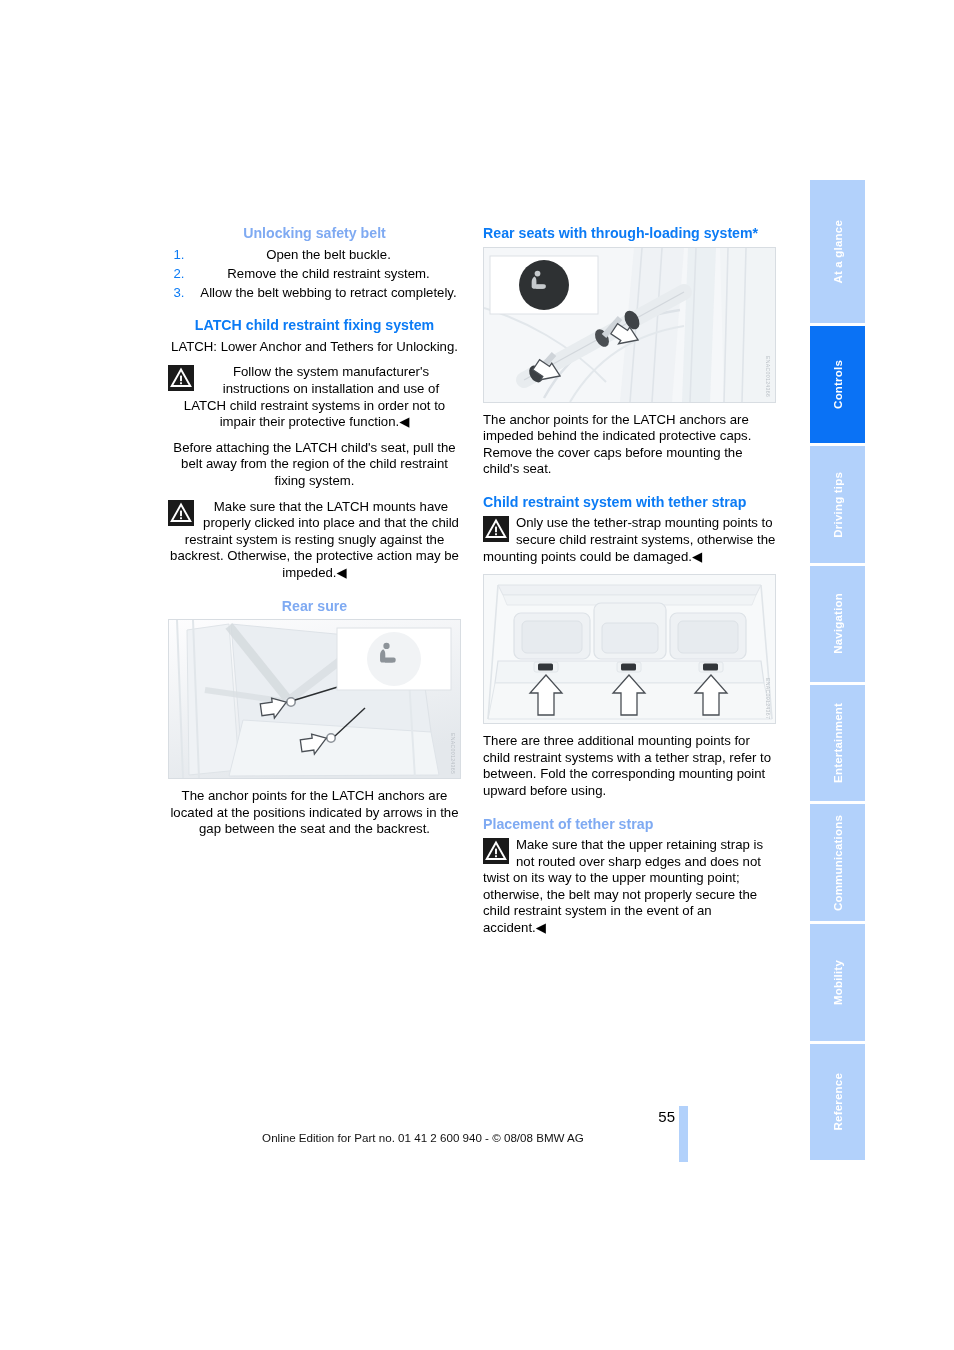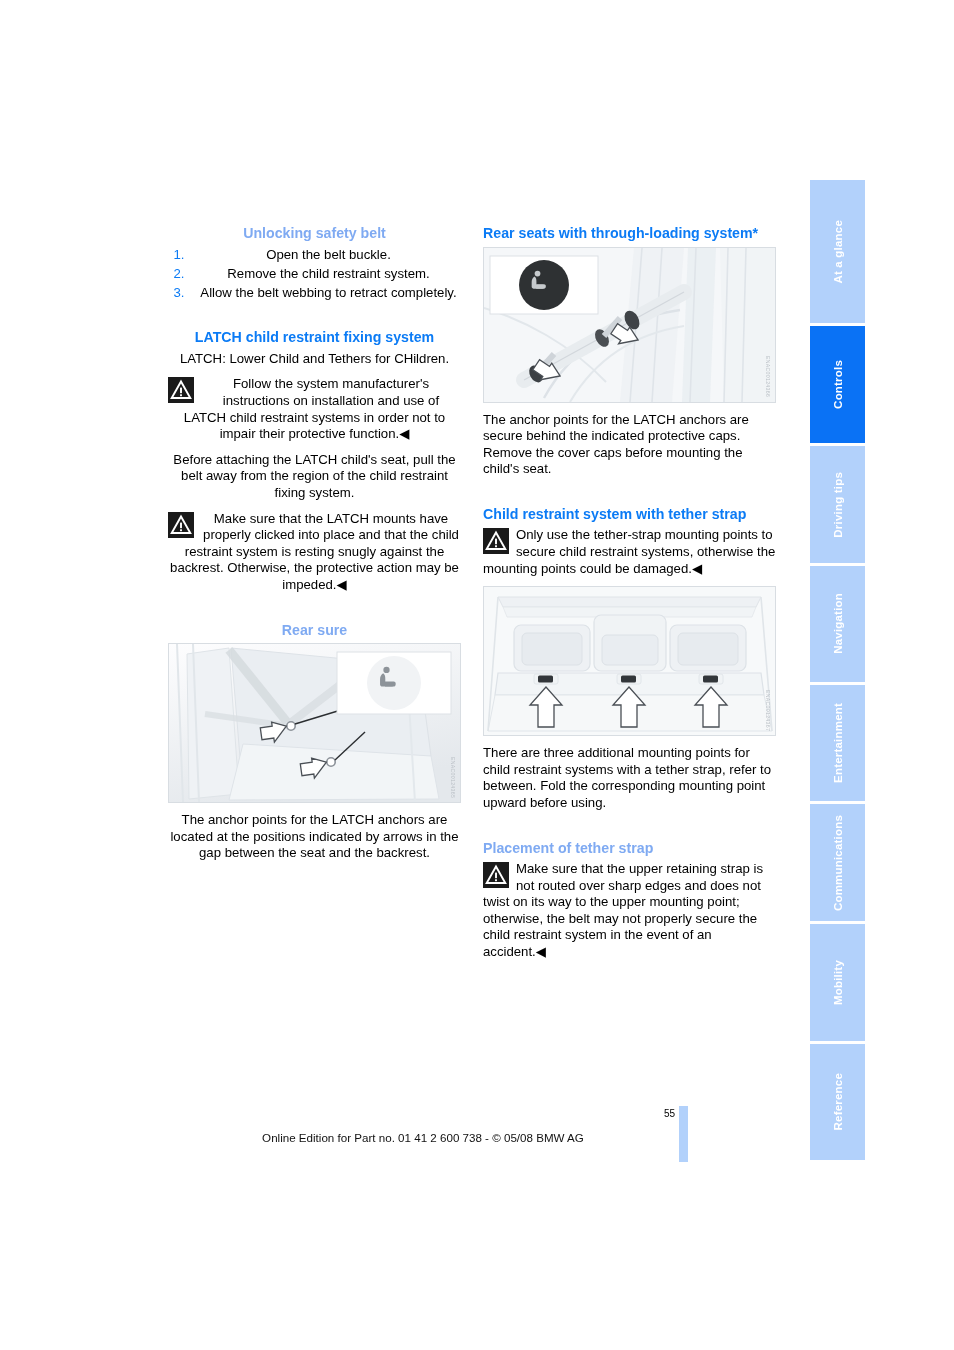--- a/index.html
+++ b/index.html
@@ -50,21 +50,21 @@
   .col-right { left: 483px; }
 
   h2.h-strong {
     font-size: 14.2px; font-weight: bold; color: #0b7bf5;
     line-height: 17.5px; margin-bottom: 4px;
   }
   h2.h-light {
     font-size: 14.2px; font-weight: bold; color: #7faaf2;
     line-height: 17.5px; margin-bottom: 4px;
   }
-  h2.mt { margin-top: 28px; }
+  h2.mt { margin-top: 16px; }
 
   p { margin-bottom: 9px; }
 
   
   ol.steps { list-style: none; margin: 0 0 0 0; }
   ol.steps li {
     position: relative;
     padding-left: 28px;
     margin-bottom: 2.5px;
   }
@@ -102,21 +102,21 @@
     right: -1px; bottom: 4px;
     writing-mode: vertical-rl;
     font-size: 5.2px;
     color: #b9bfc5;
     letter-spacing: 0.3px;
   }
 
   
   .pagenum {
     position: absolute; left: 645px; top: 1108px;
-    font-size: 10px; color: #000; text-align: right; width: 30px;
+    font-size: 15px; color: #000; text-align: right; width: 30px;
   }
   .footline {
     position: absolute; left: 168px; top: 1131px; width: 510px;
     text-align: center; font-size: 11.6px; color: #111;
   }
   .footbar {
     position: absolute; left: 679px; top: 1106px;
     width: 9px; height: 56px; background: #b2d1fb;
   }
 </style>
@@ -166,21 +166,21 @@
         <span>Remove the child restraint system.</span>
       </li>
       <li>
         <span class="num">3.</span>
         <span>Allow the belt webbing to retract completely.</span>
       </li>
     </ol>
 
     <h2 class="h-strong mt">LATCH child restraint fixing system</h2>
 
-    <p>LATCH: Lower Child and Tethers for CHildren.</p>
+    <p>LATCH: Lower Anchor and Tethers for Unlocking.</p>
 
     <div class="warn">
       <span class="wicon">
         <svg width="22" height="22" viewBox="0 0 22 22">
           <polygon points="11,2.5 20.3,19 1.7,19" fill="none" stroke="#ffffff" stroke-width="1.9"></polygon>
           <rect x="10.05" y="8.6" width="1.9" height="5.6" fill="#ffffff"></rect>
           <rect x="10.05" y="15.3" width="1.9" height="1.9" fill="#ffffff"></rect>
         </svg>
       </span>
       <span class="wtext">Follow the system manufacturer's instructions on installation and use of LATCH child restraint systems in order not to impair their protective function.</span><span class="endmark">◀</span>
@@ -285,21 +285,21 @@
           <g transform="translate(44,22) scale(0.068)" fill="#c6cacd">
             <circle cx="140" cy="52" r="42"></circle>
             <path d="M96 96 C70 110 54 140 54 176 L54 246 C54 262 68 274 84 274 L214 274 C232 274 244 260 244 244 C244 228 232 216 214 216 L124 216 L124 176 C124 140 122 114 96 96 Z"></path>
             <path d="M120 208 L236 208 C252 208 262 220 262 234 L262 246 C262 262 250 274 234 274 L120 274 Z"></path>
           </g>
         </svg>
         <span class="fig-credit">ENAC00124366</span>
       </div>
     </figure>
 
-    <p>The anchor points for the LATCH anchors are secure behind the indicated protective caps. Remove the cover caps before mounting the child's seat.</p>
+    <p>The anchor points for the LATCH anchors are impeded behind the indicated protective caps. Remove the cover caps before mounting the child's seat.</p>
 
     <h2 class="h-strong mt">Child restraint system with tether strap</h2>
 
     <div class="warn">
       <span class="wicon">
         <svg width="22" height="22" viewBox="0 0 22 22">
           <polygon points="11,2.5 20.3,19 1.7,19" fill="none" stroke="#ffffff" stroke-width="1.9"></polygon>
           <rect x="10.05" y="8.6" width="1.9" height="5.6" fill="#ffffff"></rect>
           <rect x="10.05" y="15.3" width="1.9" height="1.9" fill="#ffffff"></rect>
         </svg>
@@ -352,16 +352,16 @@
           <polygon points="11,2.5 20.3,19 1.7,19" fill="none" stroke="#ffffff" stroke-width="1.9"></polygon>
           <rect x="10.05" y="8.6" width="1.9" height="5.6" fill="#ffffff"></rect>
           <rect x="10.05" y="15.3" width="1.9" height="1.9" fill="#ffffff"></rect>
         </svg>
       </span>
       <span class="wtext">Make sure that the upper retaining strap is not routed over sharp edges and does not twist on its way to the upper mounting point; otherwise, the belt may not properly secure the child restraint system in the event of an accident.</span><span class="endmark">◀</span>
     </div>
   </div>
 
   <div class="pagenum">55</div>
-  <div class="footline">Online Edition for Part no. 01 41 2 600 738 - © 05/08 BMW AG</div>
+  <div class="footline">Online Edition for Part no. 01 41 2 600 940 - © 08/08 BMW AG</div>
   <div class="footbar"></div>
 
 </div>
 
 </body></html>

